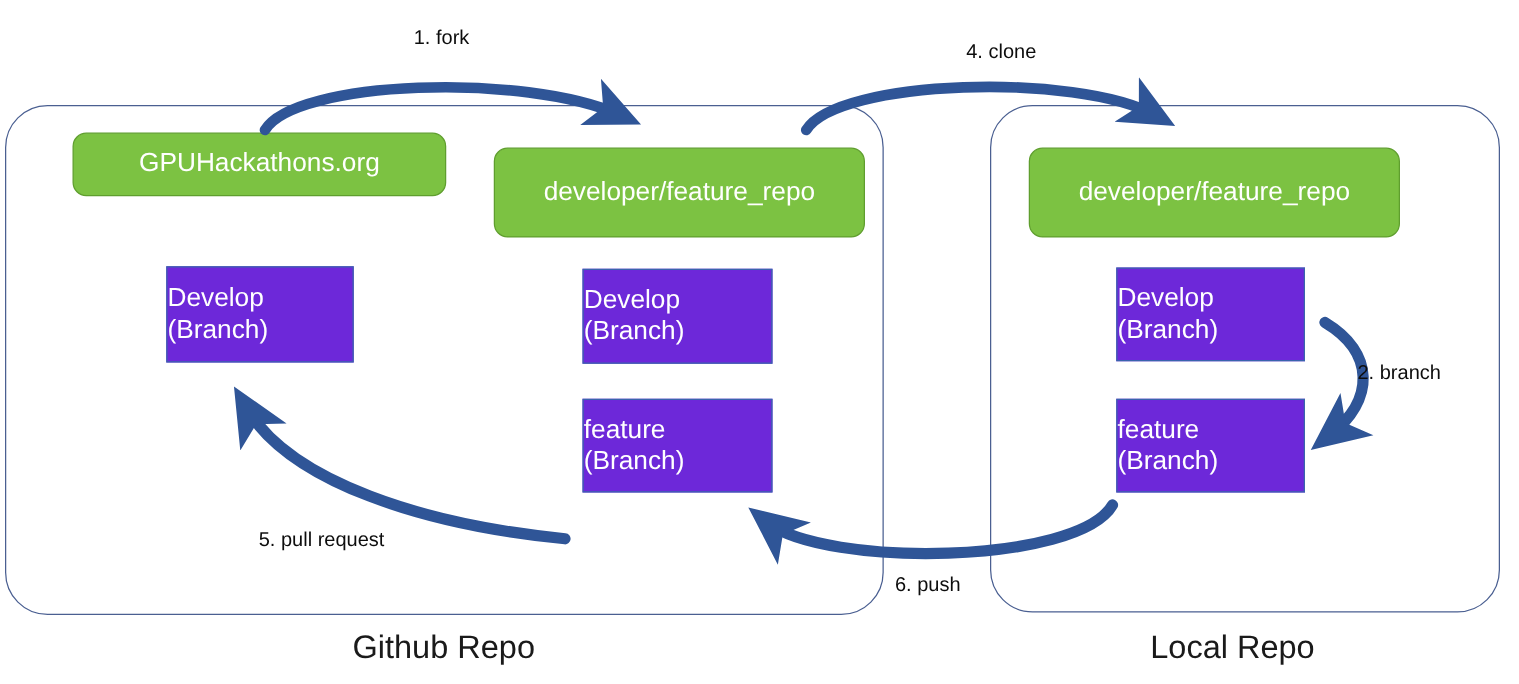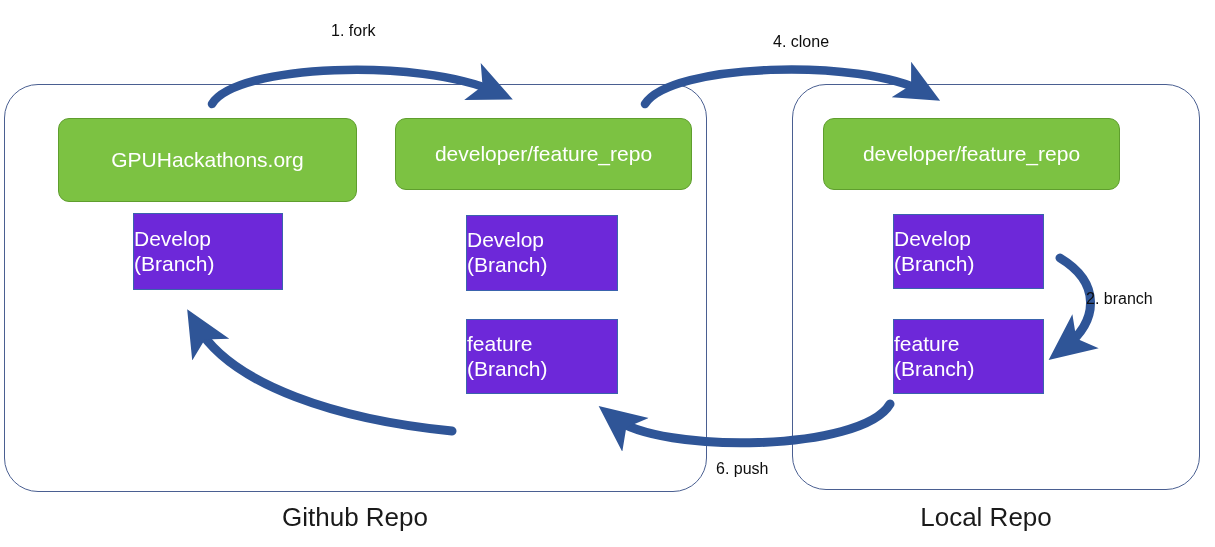--- a/index.html
+++ b/index.html
@@ -80,21 +80,21 @@
 <body>
 
 <div id="canvas">
 
   <div class="panel" style="left:4px; top:84px; width:703px; height:408px;"></div>
   <div class="panel" style="left:792px; top:84px; width:408px; height:406px;"></div>
 
   <div class="panel-label" style="left:836px; top:502px; width:300px;">Local Repo</div>
   <div class="panel-label" style="left:205px; top:502px; width:300px;">Github Repo</div>
 
-  <div class="repo-box" style="left:58px; top:118px; width:299px; height:84px;">GPUHackathons.org</div>
+  <div class="repo-box" style="left:58px; top:106px; width:299px; height:51px;">GPUHackathons.org</div>
   <div class="repo-box" style="left:395px; top:118px; width:297px; height:72px;">developer/feature_repo</div>
   <div class="repo-box" style="left:823px; top:118px; width:297px; height:72px;">developer/feature_repo</div>
 
   <div class="branch-box" style="left:133px; top:213px; width:150px; height:77px;">
     <span>Develop</span>
     <span>(Branch)</span>
   </div>
 
   <div class="branch-box" style="left:466px; top:215px; width:152px; height:76px;">
     <span>Develop</span>
@@ -131,14 +131,15 @@
 
     <path d="M 890,404 C 862,452 660,454 614,418" fill="none" stroke="#2F5597" stroke-width="9" stroke-linecap="round" marker-end="url(#ah)"></path>
 
     <path d="M 452,431 C 340,420 232,386 197,326" fill="none" stroke="#2F5597" stroke-width="9" stroke-linecap="round" marker-end="url(#ah)"></path>
   </svg>
 
   <div class="step-label" style="left:331px; top:22px;">1. fork</div>
   <div class="step-label" style="left:773px; top:33px;">4. clone</div>
   <div class="step-label" style="left:1086px; top:290px;">2. branch</div>
   <div class="step-label" style="left:716px; top:460px;">6. push</div>
+  <div class="step-label" style="left:207px; top:424px;">5. pull request</div>
 
 </div>
 
 </body></html>

